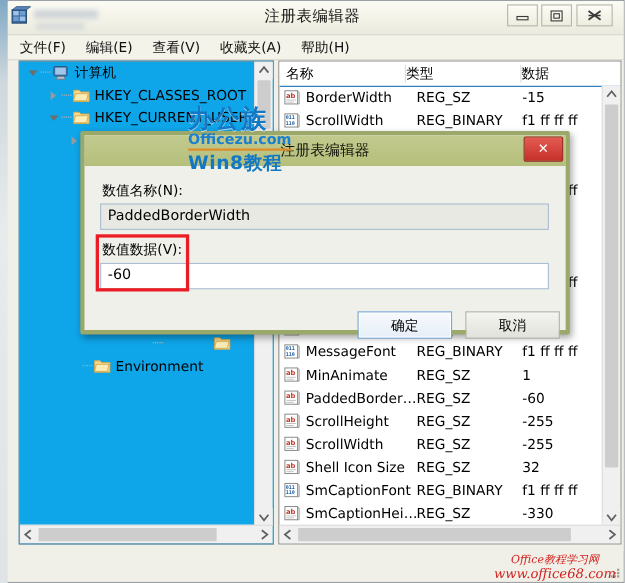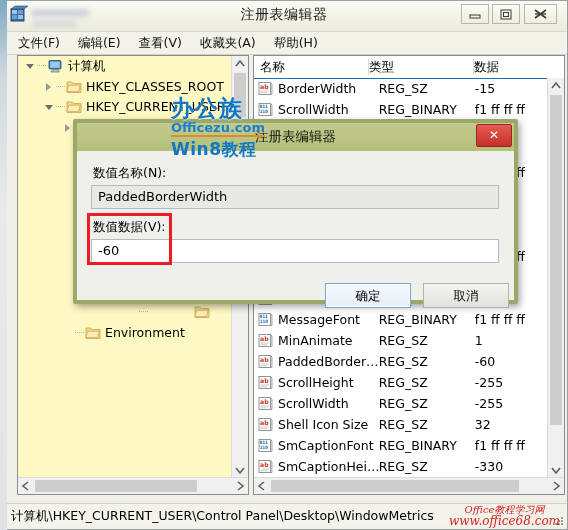--- a/index.html
+++ b/index.html
@@ -95,21 +95,21 @@
     left: 2px; top: 54px;
     width: 564px; height: 446px;
     background: #f0f0e8;
   }
 
   
   #tree-pane {
     position: absolute;
     left: 14px; top: 0;
     width: 232px; height: 440px;
-    background: #fef9c3;
+    background: #0ea5e9;
     border: 1px solid #8c8c8c;
     box-sizing: border-box;
     overflow: hidden;
   }
   #tree-scroll-area {
     position: absolute;
     left: 0; top: 0; right: 16px; bottom: 16px;
     overflow: hidden;
   }
   .tree-row {
@@ -911,23 +911,20 @@
       <div class="dlg-label" id="label-value-data">数值数据(V):</div>
       <div class="dlg-input" id="value-data-input">-60</div>
 
       <div id="red-highlight"></div>
 
       <div class="dlg-btn" id="btn-ok">确定</div>
       <div class="dlg-btn" id="btn-cancel">取消</div>
     </div>
   </div>
 
-  <div id="statusbar">
-    <span>计算机\HKEY_CURRENT_USER\Control Panel\Desktop\WindowMetrics</span>
-  </div>
   <div id="resize-grip">
     <svg width="12" height="12" viewBox="0 0 12 12">
       <g fill="#9c9c92">
         <rect x="8" y="8" width="2" height="2"></rect>
           <rect x="5" y="8" width="2" height="2"></rect>
         <rect x="8" y="5" width="2" height="2"></rect>
           <rect x="2" y="8" width="2" height="2"></rect>
         <rect x="5" y="5" width="2" height="2"></rect>
           <rect x="8" y="2" width="2" height="2"></rect>
       </g>

